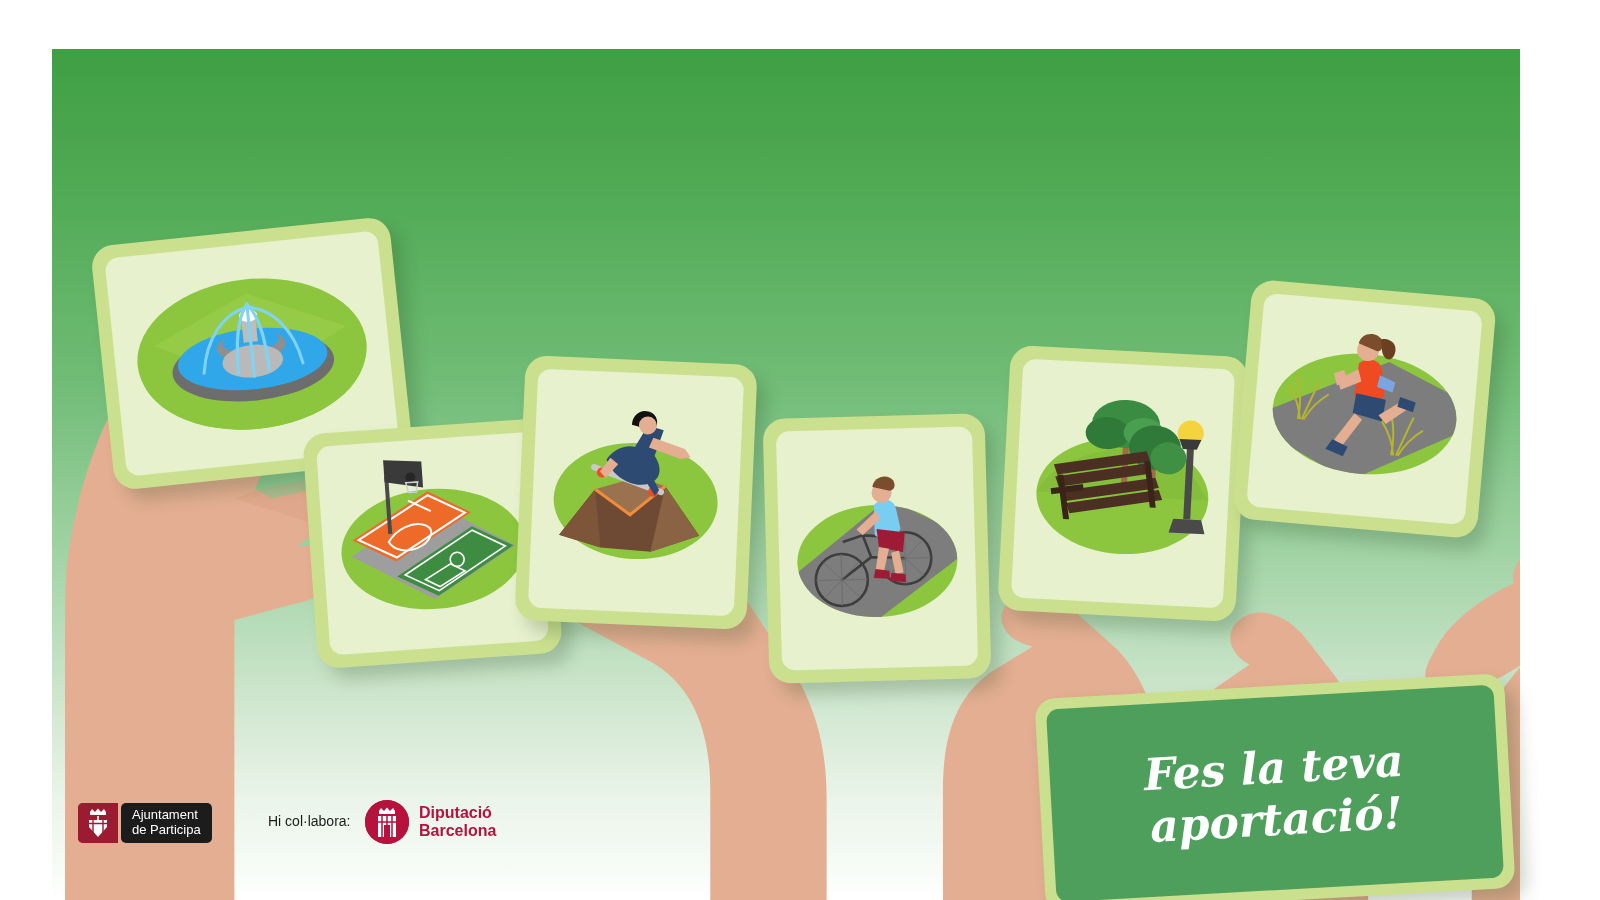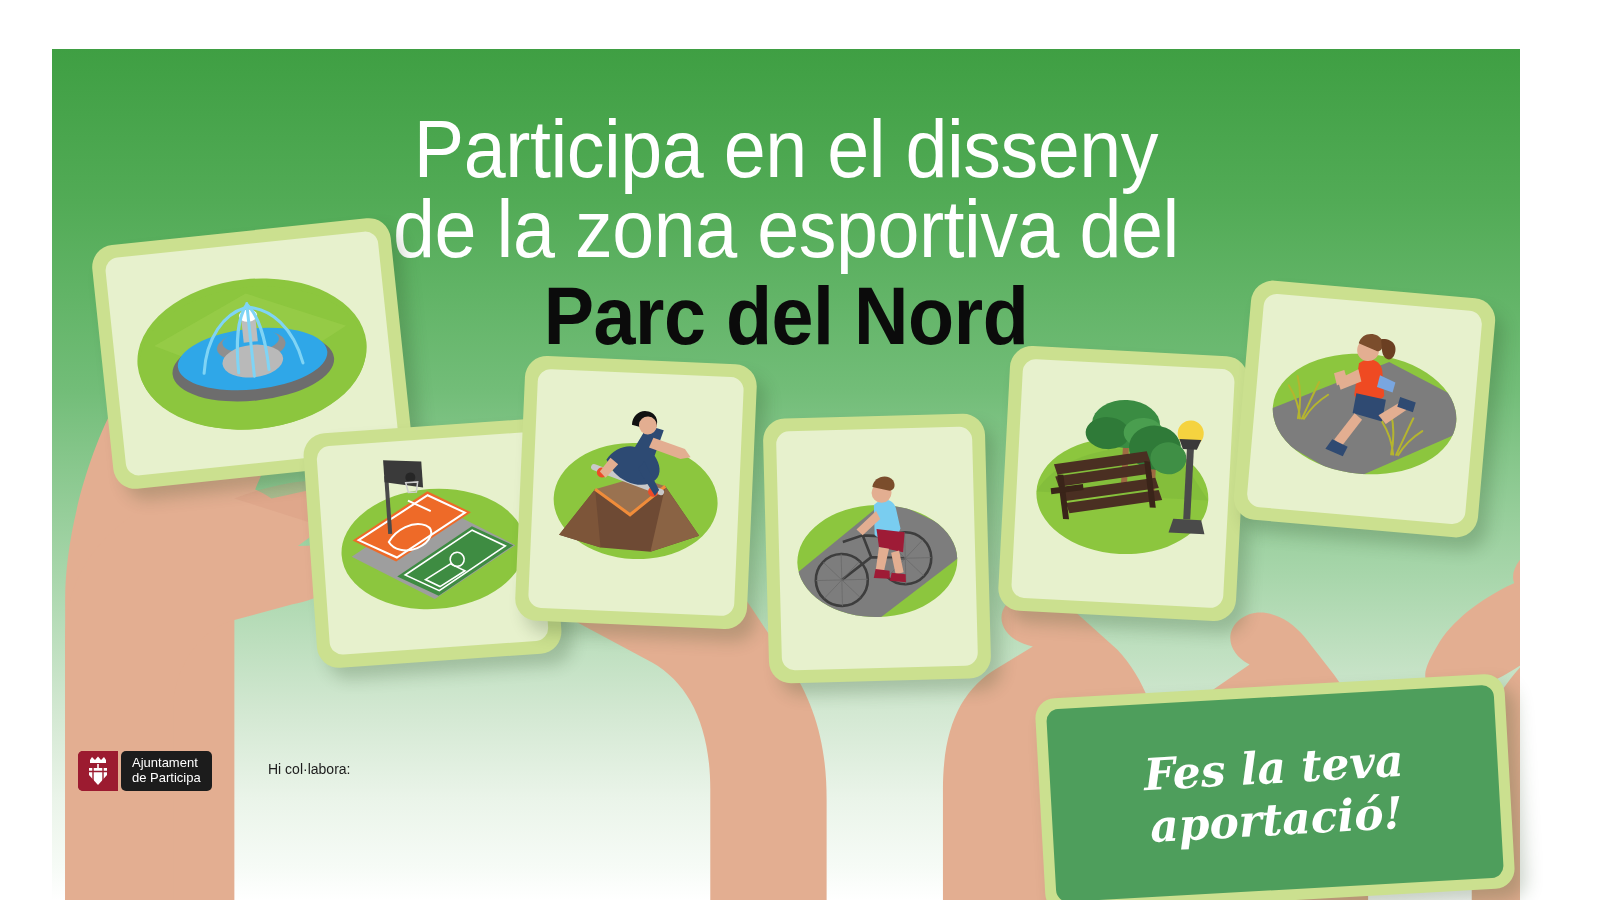--- a/index.html
+++ b/index.html
@@ -56,42 +56,37 @@
     width:100%;height:100%;background:#4e9e5c;border-radius:12px;
     display:flex;align-items:center;justify-content:center;
   }
   .cta-text{
     color:#fff;font-family:"DejaVu Serif",serif;font-style:italic;
     font-size:44px;font-weight:700;text-align:center;line-height:1.18;
     padding:0 18px;
   }
 
   
-  .footer{position:absolute;left:0;top:736px;width:1316px;height:90px;}
+  .footer{position:absolute;left:0;top:788px;width:1316px;height:90px;}
   .aj-logo{position:absolute;left:78px;top:15px;display:flex;align-items:stretch;height:40px;}
   .aj-shield{width:40px;height:40px;background:#9c1b30;border-radius:5px 0 0 5px;position:relative;}
   .aj-box{background:#1c1c1c;border-radius:5px;margin-left:3px;display:flex;align-items:center;padding:0 11px;}
   .aj-box span{color:#fff;font-size:13px;line-height:1.12;font-family:"Liberation Sans",sans-serif;}
   .collab{position:absolute;left:268px;top:25px;font-size:14px;color:#1c1c1c;font-family:"Liberation Sans",sans-serif;text-align:center;}
   .dip-logo{position:absolute;left:365px;top:12px;display:flex;align-items:center;}
   .dip-circle{width:44px;height:44px;border-radius:50%;background:#b5123e;position:relative;}
   .dip-text{margin-left:10px;color:#b5123e;font-weight:700;font-size:16px;line-height:1.14;font-family:"Liberation Sans",sans-serif;}
 </style>
 </head>
 <body>
 
 <div class="stage">
 
   <div class="panel">
 
-    <div class="headline">
-      <span class="hl1">Participa en el disseny</span>
-      <span class="hl2">de la zona esportiva del</span>
-      <span class="hl3">Parc del Nord</span>
-    </div>
 
     <svg class="arm-svg" viewBox="0 0 1468 851">
 
       <path d="M-10 851 L-10 520 C-10 440 30 300 110 250 L175 210 L250 300 C190 360 150 430 150 520 L150 851 Z" fill="#e3ae91"></path>
 
       <path d="M55 440 C95 405 150 400 185 425 L230 415 C250 412 262 428 248 442 L210 470
                C235 468 255 470 258 485 C262 505 232 520 205 525 L150 540
                C120 548 95 580 92 620 L92 851 L-10 851 L-10 560 C-10 500 20 465 55 440 Z" fill="#e3ae91"></path>
       <path d="M150 425 C200 405 255 402 285 418 L235 452 Z" fill="#d89c80" opacity="0.35"></path>
 
@@ -321,16 +316,33 @@
       <div class="aj-box">
         <span>
           <span>Ajuntament</span><br>
           <span>de Participa</span>
         </span>
       </div>
     </div>
 
     <div class="collab">Hi col·labora:</div>
 
+    <div class="dip-logo">
+      <div class="dip-circle">
+        <svg viewBox="0 0 44 44" style="width:44px;height:44px;">
+          <circle cx="22" cy="22" r="22" fill="#b5123e"></circle>
+          <path d="M14 11 L16 8 L19 11 L22 7.5 L25 11 L28 8 L30 11 L30 14 L14 14 Z" fill="#fff"></path>
+          <rect x="13" y="16" width="18" height="21" fill="#fff"></rect>
+          <g stroke="#b5123e" stroke-width="1.5">
+            <path d="M22 16 L22 37 M13 22 L31 22 M17 16 L17 37 M27 16 L27 37"></path>
+          </g>
+          <path d="M19 25 L25 25 L25 37 L19 37 Z" fill="#b5123e"></path>
+        </svg>
+      </div>
+      <div class="dip-text">
+        <span>Diputació</span><br>
+        <span>Barcelona</span>
+      </div>
+    </div>
 
   </div>
 
 </div>
 
 </body></html>

